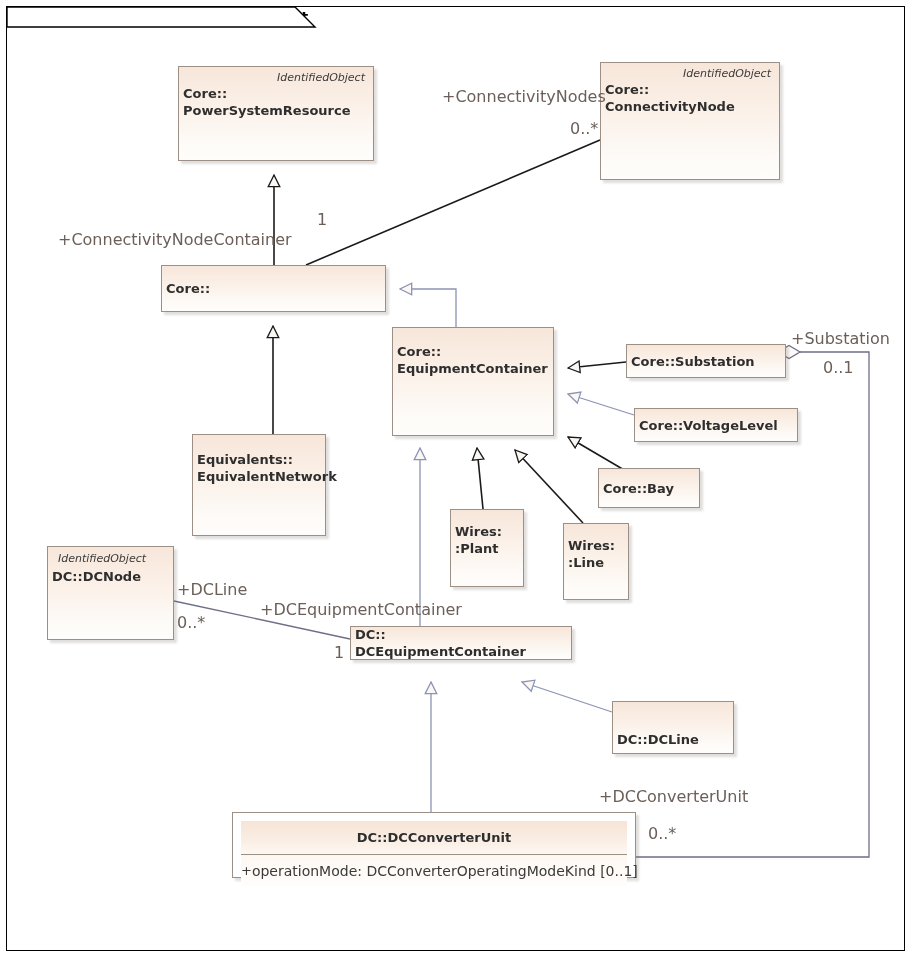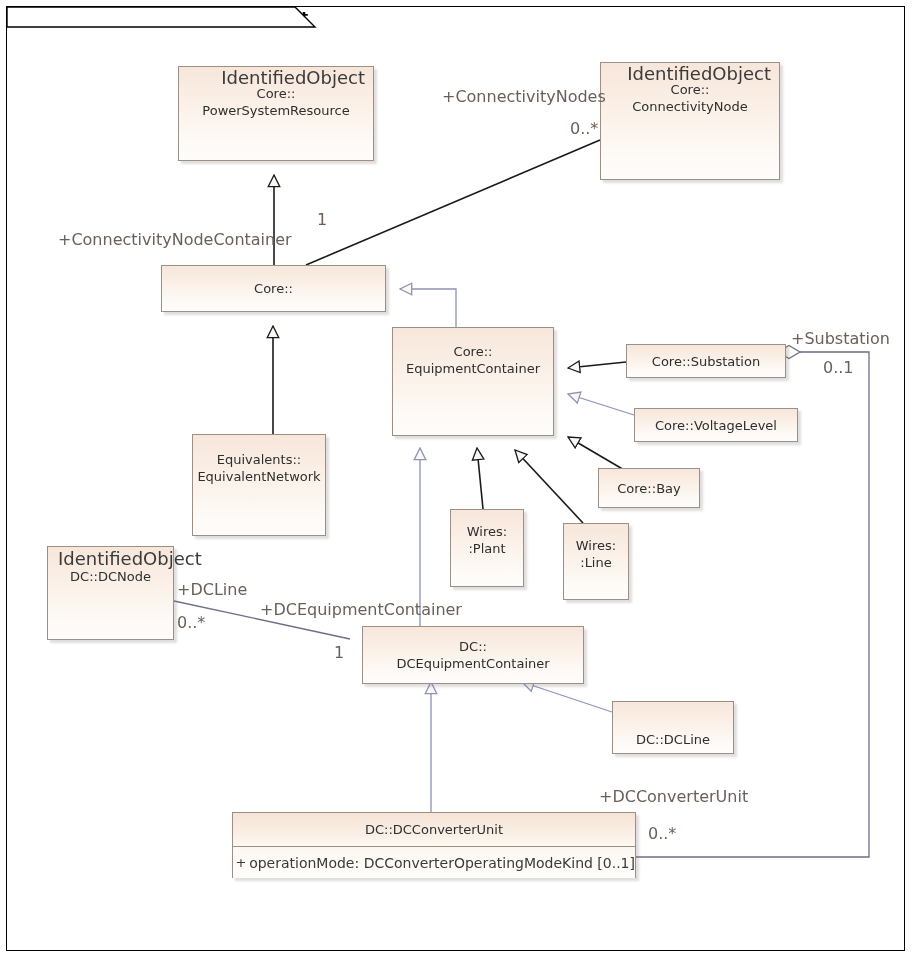--- a/index.html
+++ b/index.html
@@ -10,28 +10,28 @@
   .frame{position:absolute;left:6px;top:6px;width:899px;height:945px;border:1px solid #000;background:#fff;box-sizing:border-box;}
   .frame-tab-label{position:absolute;left:16px;top:9px;font-size:14.5px;font-weight:bold;color:#000;white-space:nowrap;letter-spacing:-0.1px;}
 
   
   svg.links{position:absolute;left:0;top:0;width:913px;height:959px;overflow:visible;}
 
   
   .cls{position:absolute;box-sizing:border-box;border:1px solid #9b8f86;
        background:linear-gradient(to bottom,#f7e6da 0%,#fbf1e8 42%,#fdfaf7 80%,#fffdfb 100%);
        box-shadow:3px 3px 2px rgba(120,110,100,0.22);}
-  .cls .ster{font-size:18px;color:#3a3a3a;text-align:right;padding:4px 8px 0 0;line-height:14px;white-space:nowrap;}
-  .cls .nm{font-weight:normal;font-size:13px;color:#2e2e2e;text-align:center;line-height:17px;padding:0 4px;white-space:nowrap;}
+  .cls .ster{font-style:italic;font-size:11px;color:#3a3a3a;text-align:right;padding:4px 8px 0 0;line-height:14px;white-space:nowrap;}
+  .cls .nm{font-weight:bold;font-size:13px;color:#2e2e2e;text-align:left;line-height:17px;padding:0 4px;white-space:nowrap;}
 
   
   .vcenter{display:flex;flex-direction:column;justify-content:center;height:100%;}
 
   
-  .cls.compart{background:none;border:1px solid #9b8f86;padding:0;}
+  .cls.compart{background:none;border:1px solid #9b8f86;padding:8px;}
   .hdr{background:linear-gradient(to bottom,#f6e4d6 0%,#faeee4 60%,#fdf8f3 100%);
        border-bottom:1px solid #9b8f86;height:33px;display:flex;align-items:center;justify-content:center;}
   .hdr .nm{padding:0;}
   .attrs{background:linear-gradient(to bottom,#fdf7f1 0%,#fffdfb 100%);height:31px;display:flex;align-items:center;}
   .attr-vis{width:34px;text-align:center;font-size:13px;color:#3a3a3a;}
   .attr-txt{font-size:14px;color:#3a3a3a;white-space:nowrap;}
 
   
   .lbl{position:absolute;font-size:16px;color:#6b5f58;white-space:nowrap;}
   .lbl.mult{color:#6b5f58;}
@@ -178,21 +178,21 @@
       <div class="nm">Wires:</div>
       <div class="nm">:Line</div>
     </div>
   </div>
 
   <div class="cls" style="left:47px;top:546px;width:127px;height:94px;z-index:3">
     <div class="ster" style="text-align:left;padding-left:10px;padding-top:5px;">IdentifiedObject</div>
     <div class="nm" style="padding-top:2px">DC::DCNode</div>
   </div>
 
-  <div class="cls" style="left:362px;top:626px;width:222px;height:58px;z-index:3">
+  <div class="cls" style="left:350px;top:626px;width:222px;height:34px;z-index:3">
     <div class="vcenter">
       <div class="nm">DC::</div>
       <div class="nm">DCEquipmentContainer</div>
     </div>
   </div>
 
   <div class="cls" style="left:612px;top:701px;width:122px;height:53px;z-index:3">
     <div class="nm" style="padding-top:29px">DC::DCLine</div>
   </div>
 

